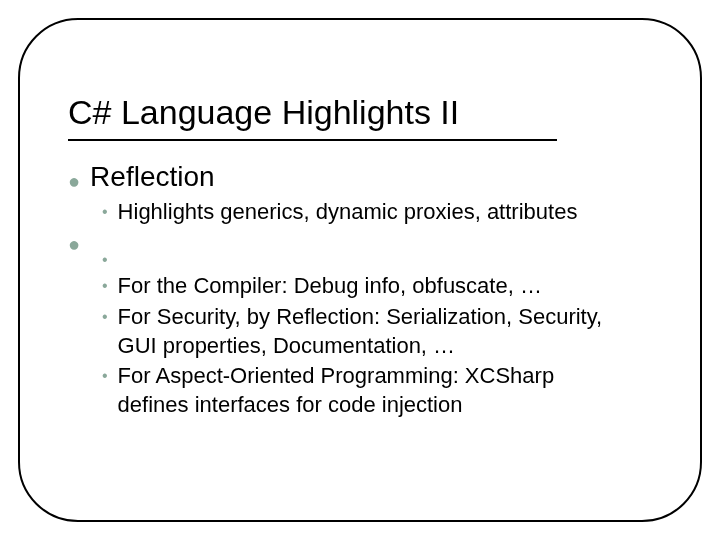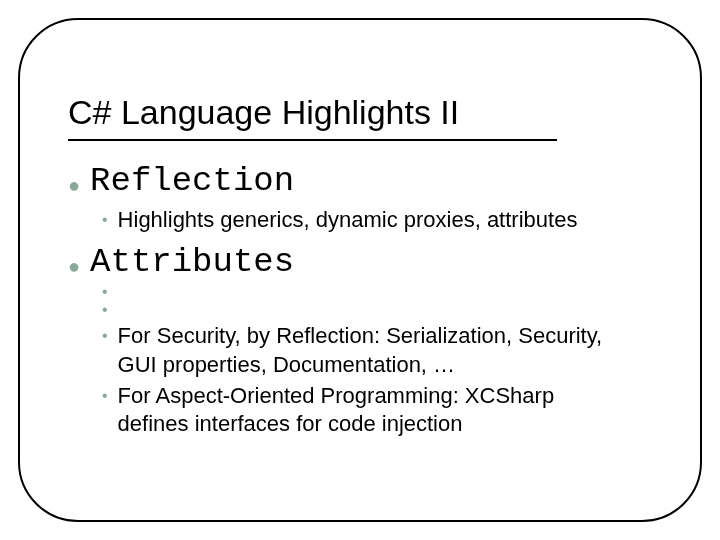--- a/index.html
+++ b/index.html
@@ -52,22 +52,21 @@
   }
   .l1 .bullet {
     color: #8aa89a;
     font-size: 20px;
     margin-right: 10px;
     line-height: 1;
     position: relative;
     top: 2px;
   }
   .l1 .text {
-    font-size: 34px;
-    font-family: Liberation Mono, monospace;
+    font-size: 28px;
   }
   .l2 {
     display: flex;
     align-items: baseline;
     margin-left: 34px;
     margin-top: 2px;
   }
   .l2 .bullet {
     color: #8aa89a;
     font-size: 16px;
@@ -103,27 +102,27 @@
         </div>
         <div class="l2">
           <span class="bullet">•</span>
           <span class="text">Highlights generics, dynamic proxies, attributes</span>
         </div>
       </div>
 
       <div class="group">
         <div class="l1">
           <span class="bullet">●</span>
-          <span class="text">Attributes</span>
         </div>
         <div class="l2">
           <span class="bullet">•</span>
         </div>
         <div class="l2">
           <span class="bullet">•</span>
+          <span class="text">For the Compiler: Debug info, obfuscate, …</span>
         </div>
         <div class="l2">
           <span class="bullet">•</span>
           <span class="text">For Security, by Reflection: Serialization, Security, GUI properties, Documentation, …</span>
         </div>
         <div class="l2">
           <span class="bullet">•</span>
           <span class="text">For Aspect-Oriented Programming: XCSharp defines interfaces for code injection</span>
         </div>
       </div>

